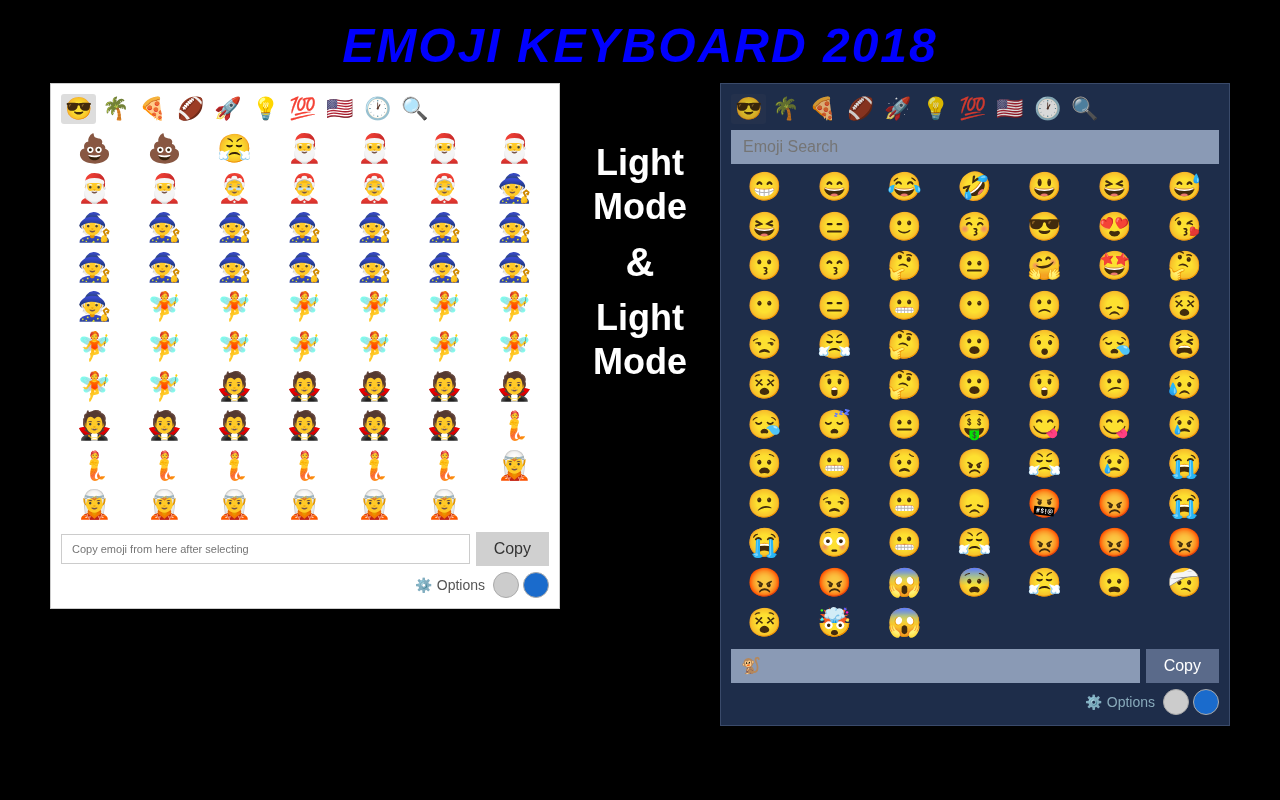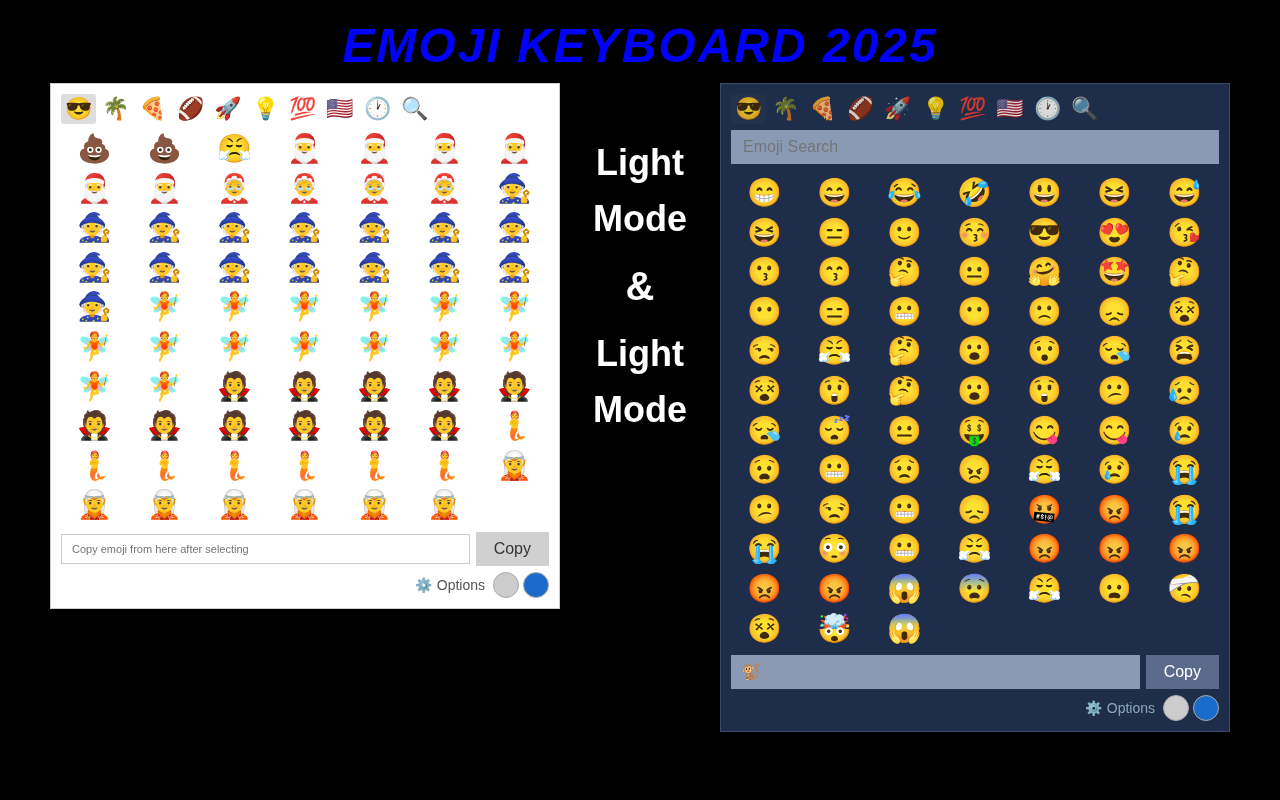--- a/index.html
+++ b/index.html
@@ -130,21 +130,21 @@
       width: 160px;
       display: flex;
       flex-direction: column;
       align-items: center;
       justify-content: center;
       color: #fff;
       font-size: 36px;
       font-weight: 900;
       text-align: center;
       line-height: 1.1;
-      gap: 16px;
+      gap: 4px;
       padding: 0 10px;
       margin-top: 60px;
     }
     .center-amp {
       font-size: 40px;
       margin: 10px 0;
     }
 
     
     .dark-panel {
@@ -161,21 +161,21 @@
     .dark-panel .cat-icon.selected {
       background: #2a3a5a;
     }
     .search-bar-dark {
       background: #8a9ab5;
       border: none;
       padding: 8px 12px;
       font-size: 16px;
       color: #334;
       width: 100%;
-      margin-bottom: 10px;
+      margin-bottom: 4px;
       outline: none;
     }
     .emoji-cell-dark {
       font-size: 28px;
       text-align: center;
       cursor: pointer;
       padding: 2px;
       border-radius: 3px;
       line-height: 1.2;
     }
@@ -203,21 +203,21 @@
       align-items: center;
       gap: 4px;
     }
     .gear-icon {
       font-size: 14px;
     }
   </style>
 </head>
 <body>
 
-<div id="page-title">EMOJI KEYBOARD 2025</div>
+<div id="page-title">EMOJI KEYBOARD 2018</div>
 
 <div class="main-area">
 
   <div class="light-panel">
     <div class="emoji-category-bar">
     <span class="cat-icon selected">😎</span>
         <span class="cat-icon">🌴</span>
         <span class="cat-icon">🍕</span>
         <span class="cat-icon">🏈</span>
         <span class="cat-icon">🚀</span>

